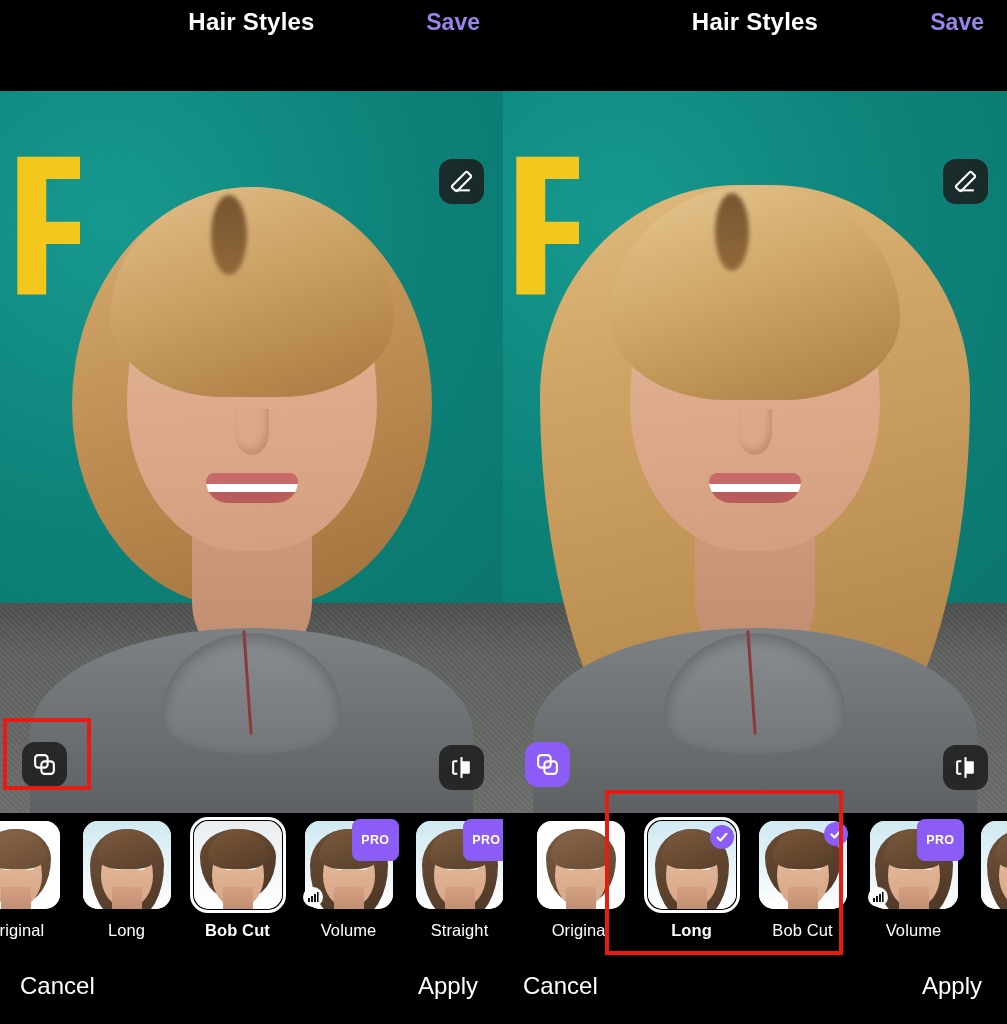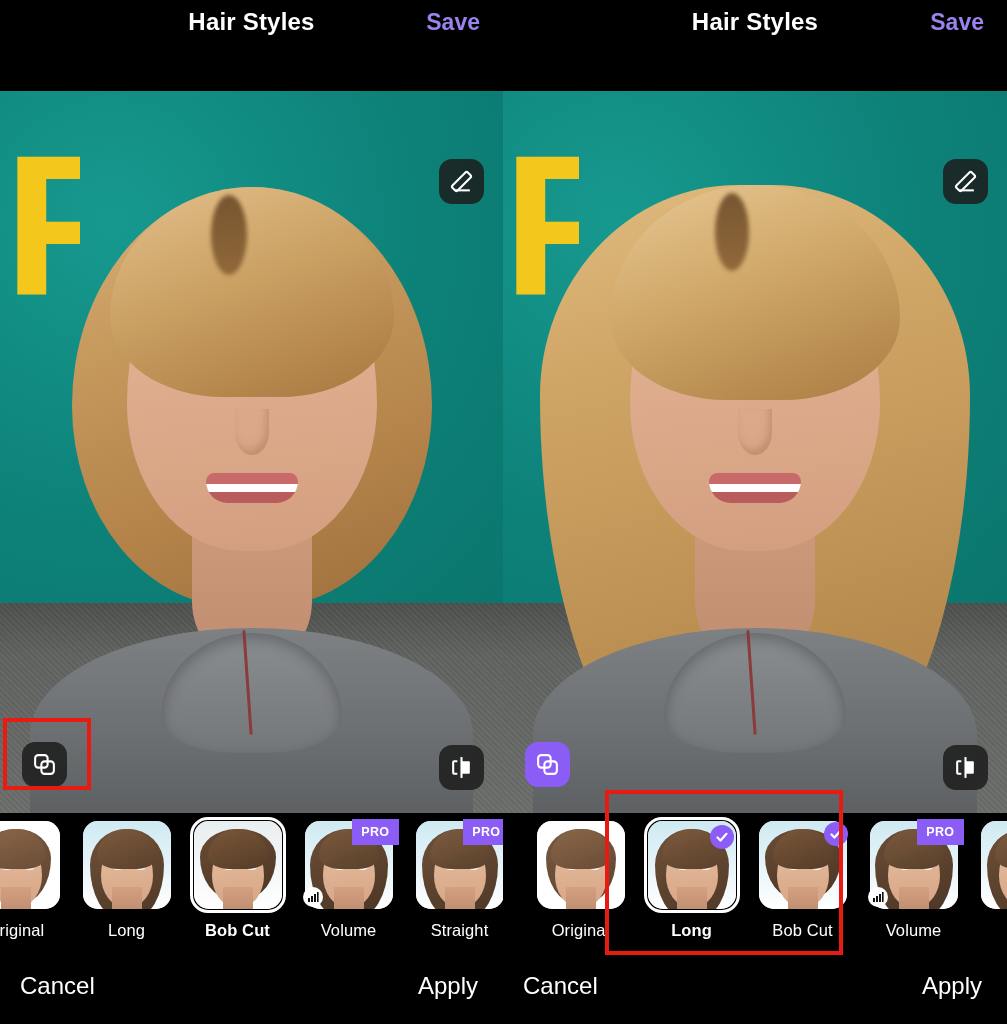--- a/index.html
+++ b/index.html
@@ -221,21 +221,21 @@
 
   .thumb .label {
     margin-top: 8px; color: #fff; font-size: 16.5px; letter-spacing:.1px;
     white-space: nowrap;
   }
   .thumb.selected .label { font-weight: 700; }
 
   .badge-pro {
     position: absolute; top: 2px; right: -2px;
     background: #8b5cf6; color: #fff; font-size: 12.5px; font-weight: 700;
-    padding: 6px 9px; border-radius: 0; letter-spacing:.4px; z-index: 4;
+    padding: 14px 9px; border-radius: 8px; letter-spacing:.4px; z-index: 4;
   }
   .badge-check {
     position: absolute; top: 5px; right: 3px;
     width: 24px; height: 24px; border-radius: 50%;
     background: #8b5cf6; display:flex; align-items:center; justify-content:center;
     z-index: 4;
   }
   .badge-check svg { width: 14px; height: 14px; }
   .badge-level {
     position: absolute; bottom: 6px; left: 2px;

